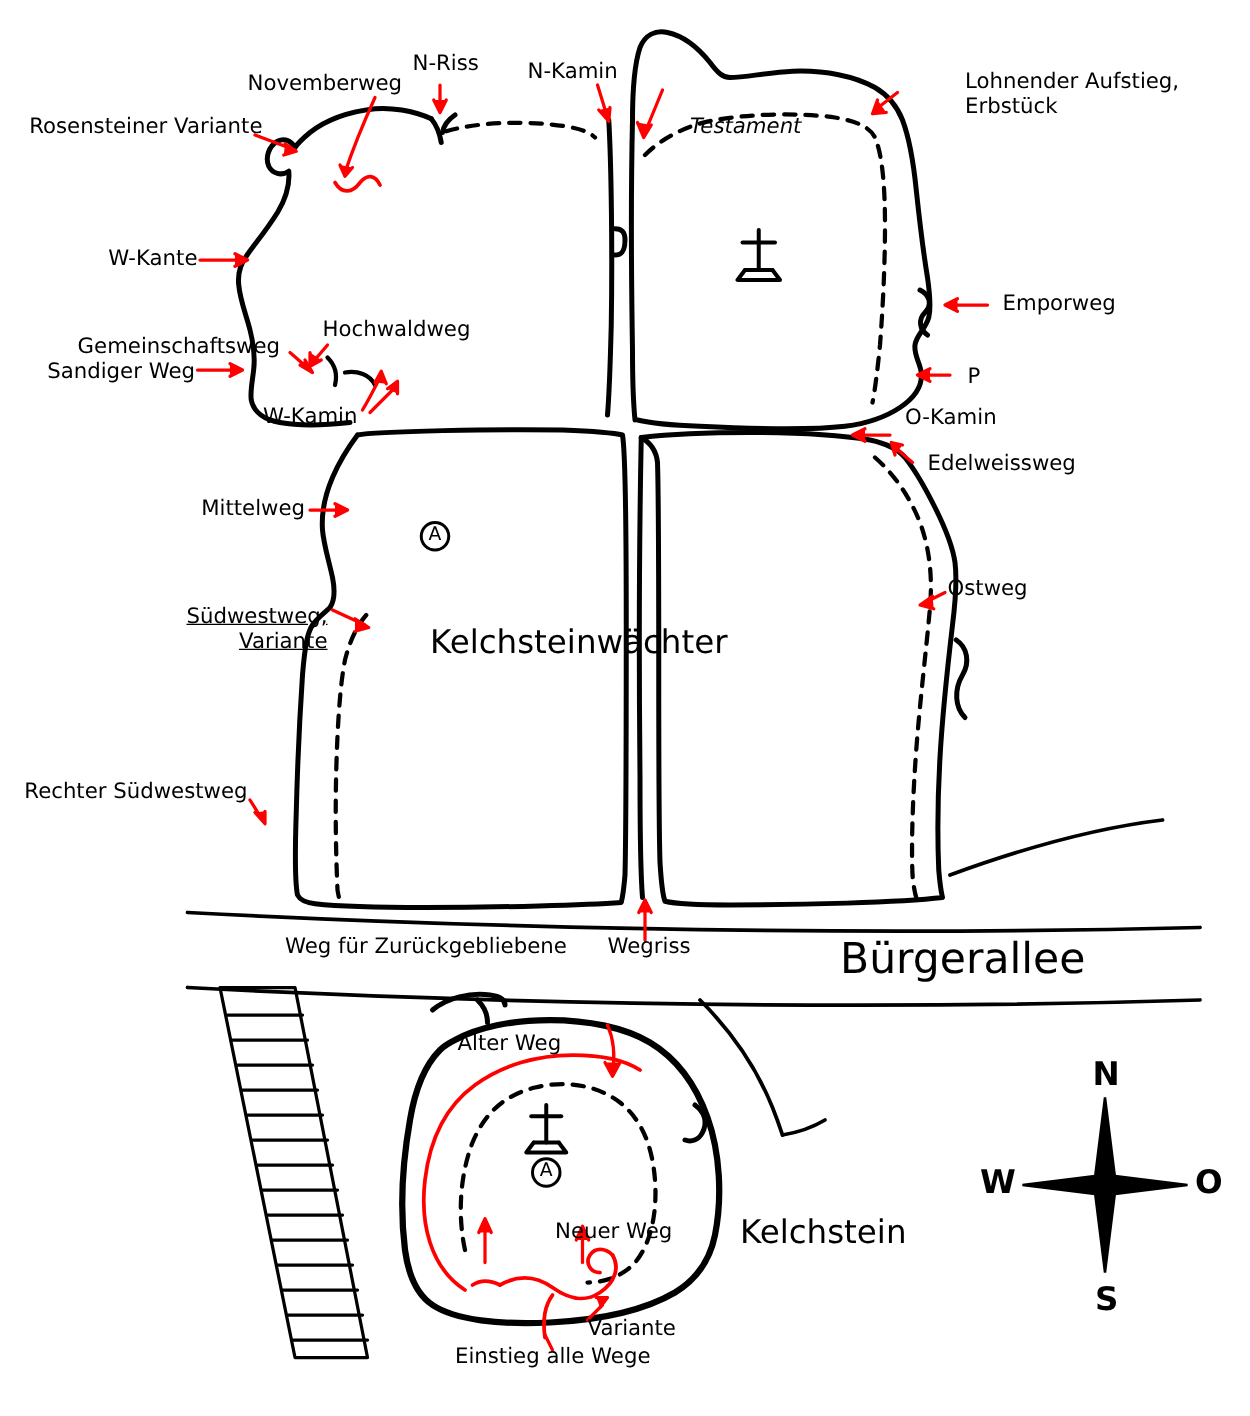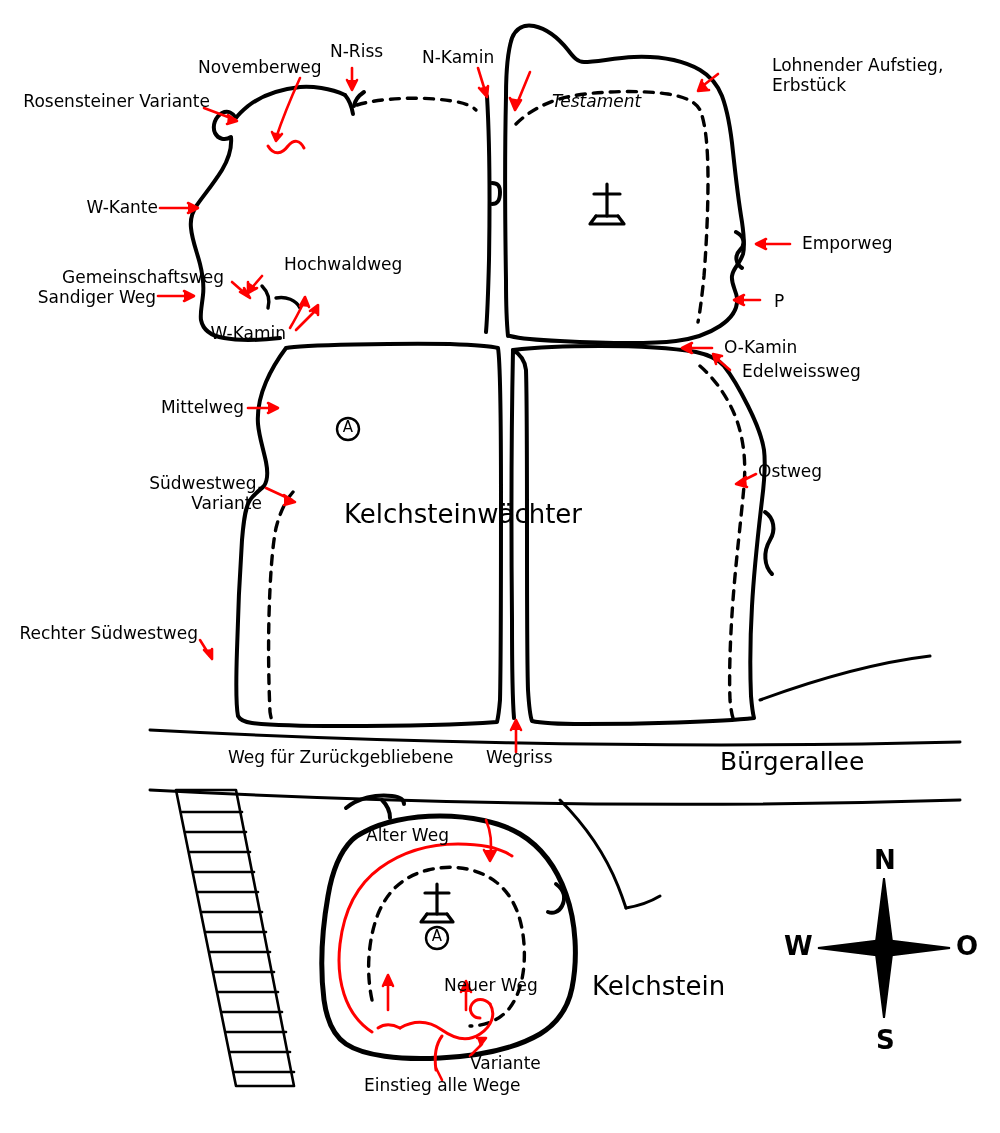--- a/index.html
+++ b/index.html
@@ -29,22 +29,21 @@
     font-family: "DejaVu Sans", sans-serif;
     font-size: 17px;
     color: #000000;
     white-space: pre;
     line-height: 1.15;
   }
   .lbl.big {
     font-size: 26px;
   }
   .lbl.mid {
-    font-size: 25px;
-    margin-left: 48px;
+    font-size: 34px;
   }
   .lbl.compass {
     font-size: 26px;
     font-weight: bold;
   }
   .ta-right { text-align: right; }
   .ta-center { text-align: center; }
 </style>
 </head>
 <body>
@@ -331,30 +330,30 @@
 
   <div class="lbl ta-right" style="left:20px; top:92px; width:190px;">Rosensteiner Variante</div>
   <div class="lbl" style="left:198px; top:58px;">Novemberweg</div>
   <div class="lbl" style="left:330px; top:42px;">N-Riss</div>
   <div class="lbl" style="left:422px; top:48px;">N-Kamin</div>
   <div class="lbl" style="left:552px; top:92px;font-style:italic;">Testament</div>
   <div class="lbl" style="left:726px; top:56px;margin-left:46px;">Lohnender Aufstieg,
 Erbstück</div>
   <div class="lbl ta-right" style="left:20px; top:198px; width:138px;">W-Kante</div>
   <div class="lbl" style="left:802px; top:234px;">Emporweg</div>
-  <div class="lbl" style="left:258px; top:255px;margin-left:26px;">Hochwaldweg</div>
+  <div class="lbl" style="left:258px; top:255px;">Hochwaldweg</div>
   <div class="lbl ta-right" style="left:16px; top:268px; width:208px;">Gemeinschaftsweg</div>
   <div class="lbl ta-right" style="left:10px; top:288px; width:146px;">Sandiger Weg</div>
   <div class="lbl" style="left:774px; top:292px;">P</div>
   <div class="lbl ta-right" style="left:100px; top:324px; width:186px;">W-Kamin</div>
-  <div class="lbl" style="left:724px; top:338px;">O-Kamin</div>
+  <div class="lbl" style="left:724px; top:325px;">O-Kamin</div>
   <div class="lbl" style="left:742px; top:362px;">Edelweissweg</div>
   <div class="lbl ta-right" style="left:110px; top:398px; width:134px;">Mittelweg</div>
   <div class="lbl" style="left:758px; top:462px;">Ostweg</div>
-  <div class="lbl ta-right" style="left:110px; top:474px; width:152px;">Südwestweg,
+  <div class="lbl ta-right" style="left:110px; top:484px; width:152px;text-decoration:underline;">Südwestweg,
 Variante</div>
   <div class="lbl ta-right" style="left:10px; top:624px; width:188px;">Rechter Südwestweg</div>
   <div class="lbl" style="left:228px; top:748px;">Weg für Zurückgebliebene</div>
   <div class="lbl" style="left:486px; top:748px;">Wegriss</div>
 
   <div class="lbl big" style="left:344px; top:500px;">Kelchsteinwächter</div>
   <div class="lbl mid" style="left:672px; top:748px;">Bürgerallee</div>
   <div class="lbl big" style="left:592px; top:972px;">Kelchstein</div>
 
   <div class="lbl" style="left:366px; top:826px;">Alter Weg</div>

